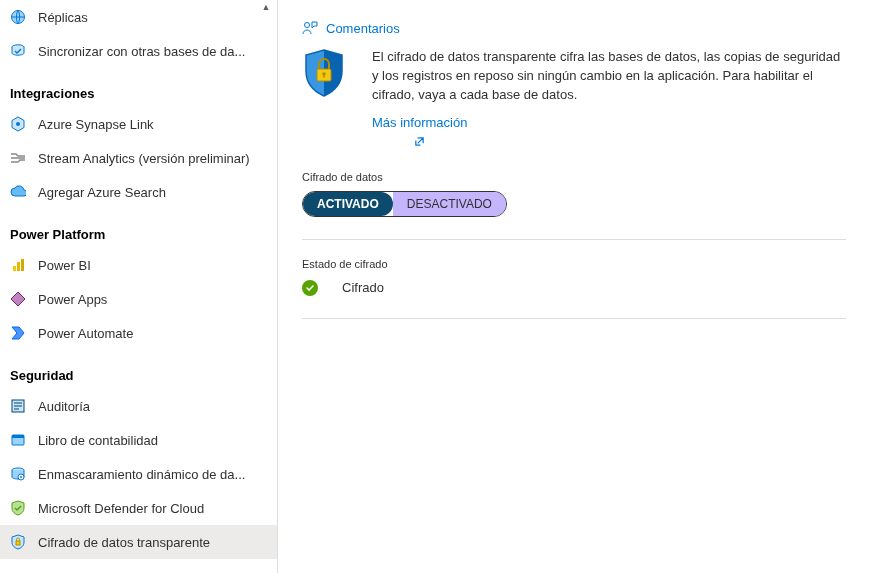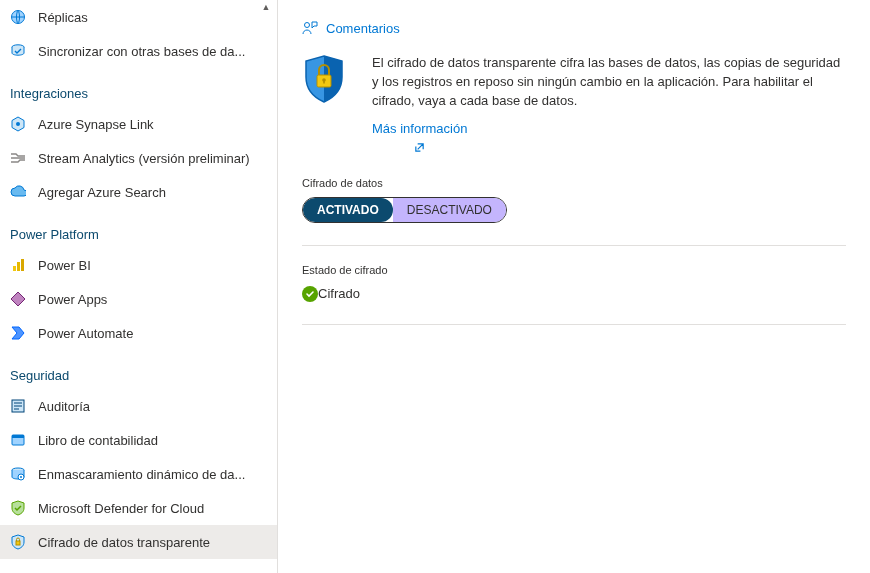--- a/index.html
+++ b/index.html
@@ -18,24 +18,24 @@
       height: 100%;
       overflow-y: auto;
       border-right: 1px solid #e1dfdd;
       padding-bottom: 10px;
       position: relative;
     }
     .sidebar::-webkit-scrollbar { width: 8px; }
     .sidebar::-webkit-scrollbar-thumb { background:#c8c6c4; border-radius:4px; }
     .sidebar::-webkit-scrollbar-track { background:#f3f2f1; }
     .sb-group-header {
-      font-weight: 400;
+      font-weight: 700;
       font-size: 13px;
       padding: 18px 10px 6px 10px;
-      color: #0c4a6e;
+      color: #000000;
     }
     .sb-item {
       display: flex;
       align-items: center;
       height: 34px;
       padding: 0 10px 0 10px;
       cursor: pointer;
       white-space: nowrap;
       overflow: hidden;
       text-overflow: ellipsis;
@@ -59,21 +59,21 @@
     .main {
       flex: 1;
       padding: 20px 24px 20px 24px;
       overflow-y: auto;
     }
     .comments-link {
       display: inline-flex;
       align-items: center;
       color: #0078d4;
       font-size: 13px;
-      margin-bottom: 18px;
+      margin-bottom: 12px;
       cursor: pointer;
       gap: 8px;
     }
     .comments-link svg { stroke:#0078d4; }
     .info-row {
       display: flex;
       gap: 26px;
       padding-bottom: 10px;
     }
     .shield {
@@ -124,21 +124,21 @@
       border-radius: 14px;
     }
     .divider {
       height:1px;
       background:#e1dfdd;
       margin: 22px 0 18px 0;
     }
     .status-row {
       display:flex;
       align-items:center;
-      gap:0;
+      gap:24px;
       margin-top:10px;
     }
     .check-circle {
       width:16px; height:16px;
       border-radius:50%;
       background:#57a300;
       display:flex;
       align-items:center;
       justify-content:center;
     }

